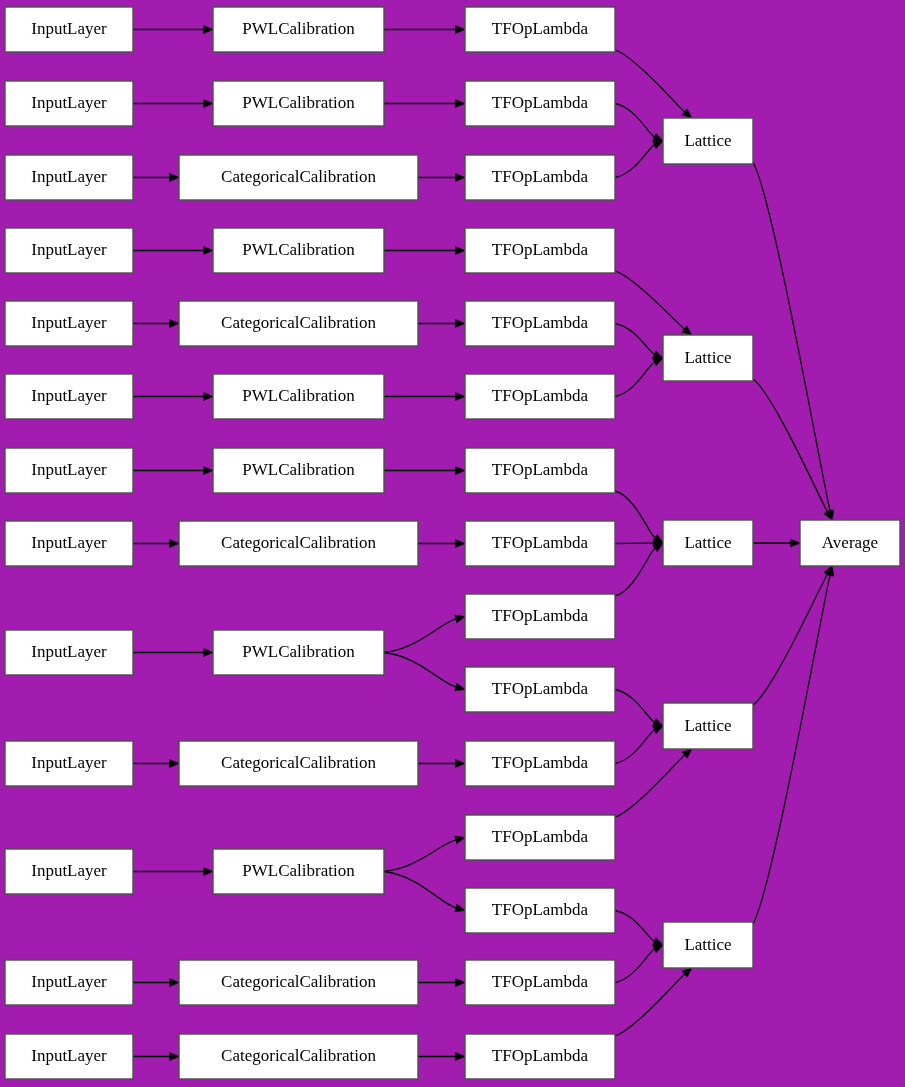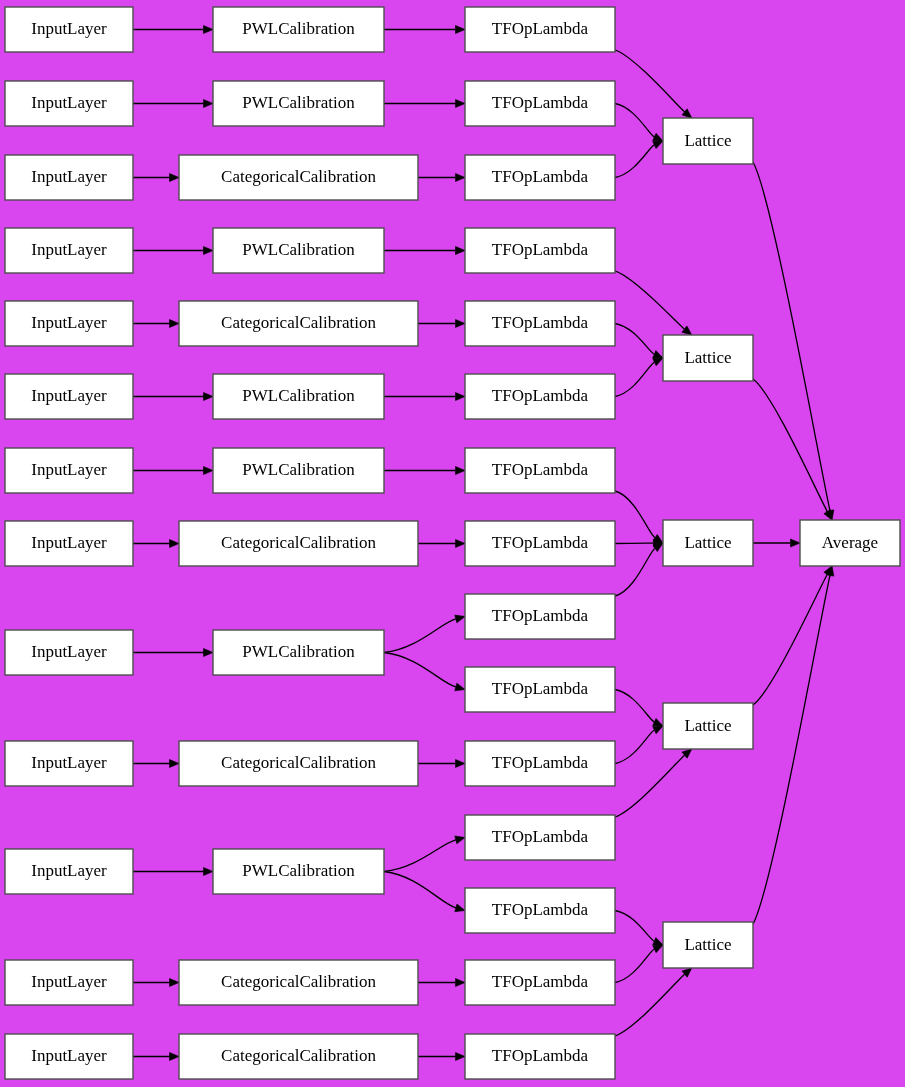--- a/index.html
+++ b/index.html
@@ -4,21 +4,21 @@
 <style>
   html, body {
     margin: 0;
     padding: 0;
     background: #ffffff;
   }
   #graph-root {
     position: relative;
     width: 905px;
     height: 1087px;
-    background: #d946ef;
+    background: #a21caf;
     font-family: "Liberation Serif", "DejaVu Serif", serif;
     overflow: hidden;
   }
   #graph-svg {
     position: absolute;
     top: 0; left: 0;
     width: 905px;
     height: 1087px;
     display: block;
   }

